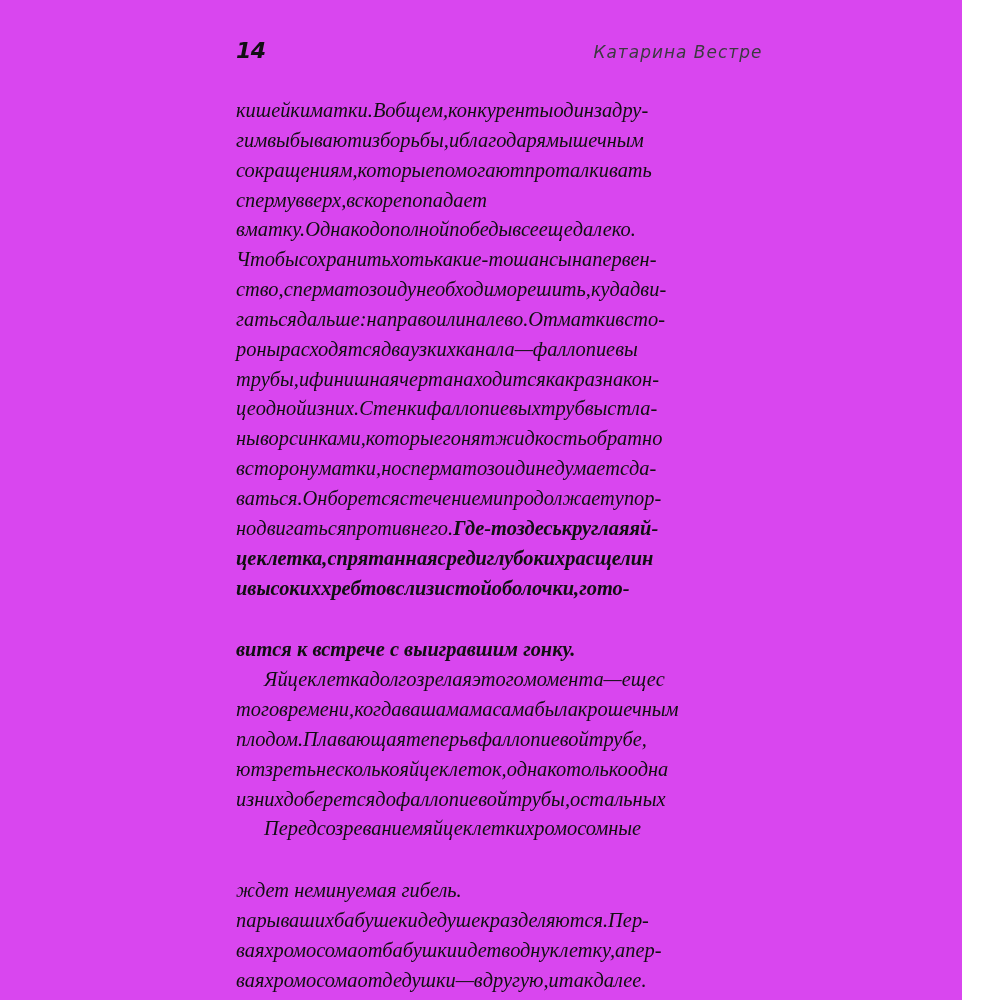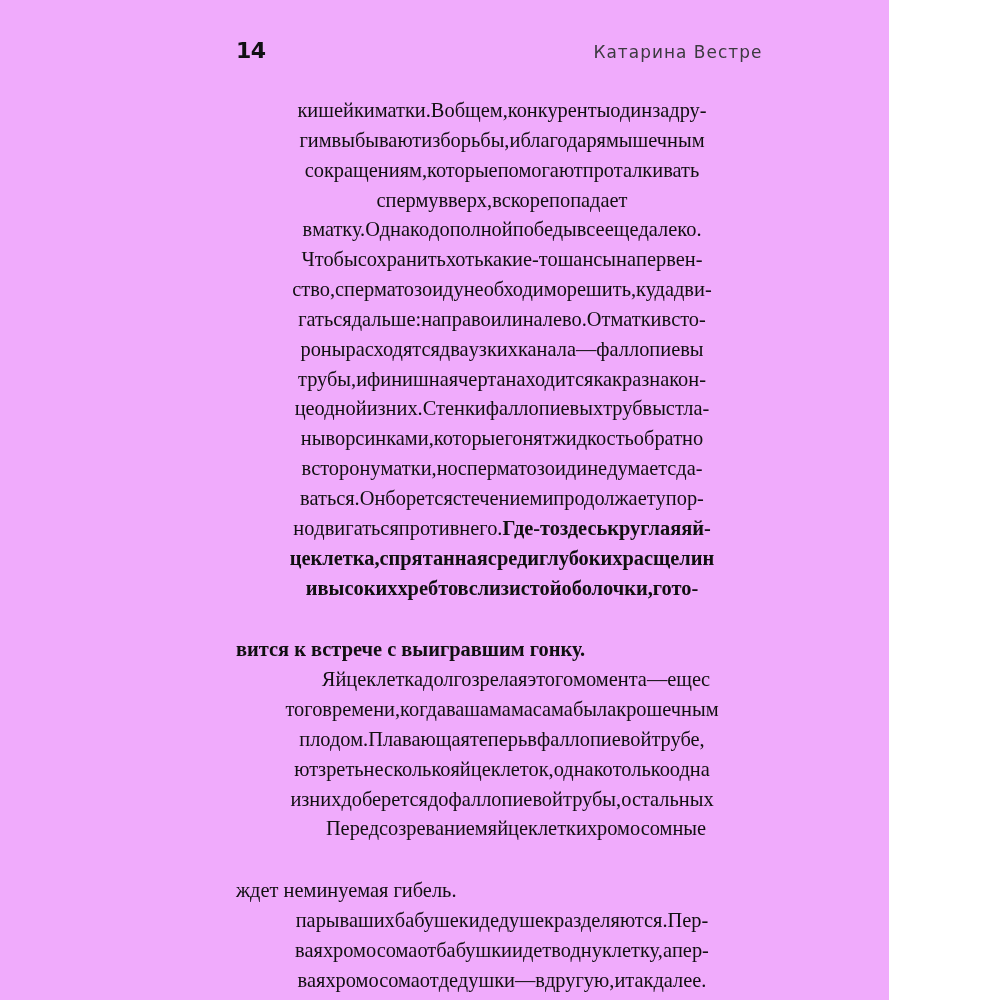--- a/index.html
+++ b/index.html
@@ -10,23 +10,24 @@
   body {
     width: 1000px;
     height: 1000px;
     font-family: "Liberation Serif", "DejaVu Serif", serif;
     color: #100f10;
     overflow: hidden;
   }
 
   .page {
     position: relative;
-    width: 889px;
+    width: 962px;
     height: 1000px;
-    background: #f0abfc;
+    background: #d946ef;
+    font-style: italic;
   }
 
   
   .running-head {
     position: absolute;
     left: 236px;
     top: 40px;
     width: 532px;
     height: 32px;
     display: flex;
@@ -66,21 +67,21 @@
     line-height: 29.85px;
     height: 29.85px;
     white-space: nowrap;
     color: #100f10;
     letter-spacing: 0;
   }
 
   
   .ln.j {
     display: flex;
-    justify-content: center;
+    justify-content: flex-start;
     white-space: normal;
   }
   .ln.j > span { white-space: pre; }
 
   
   .ln.last {
     display: block;
     margin-top: 32px;
   }
 

